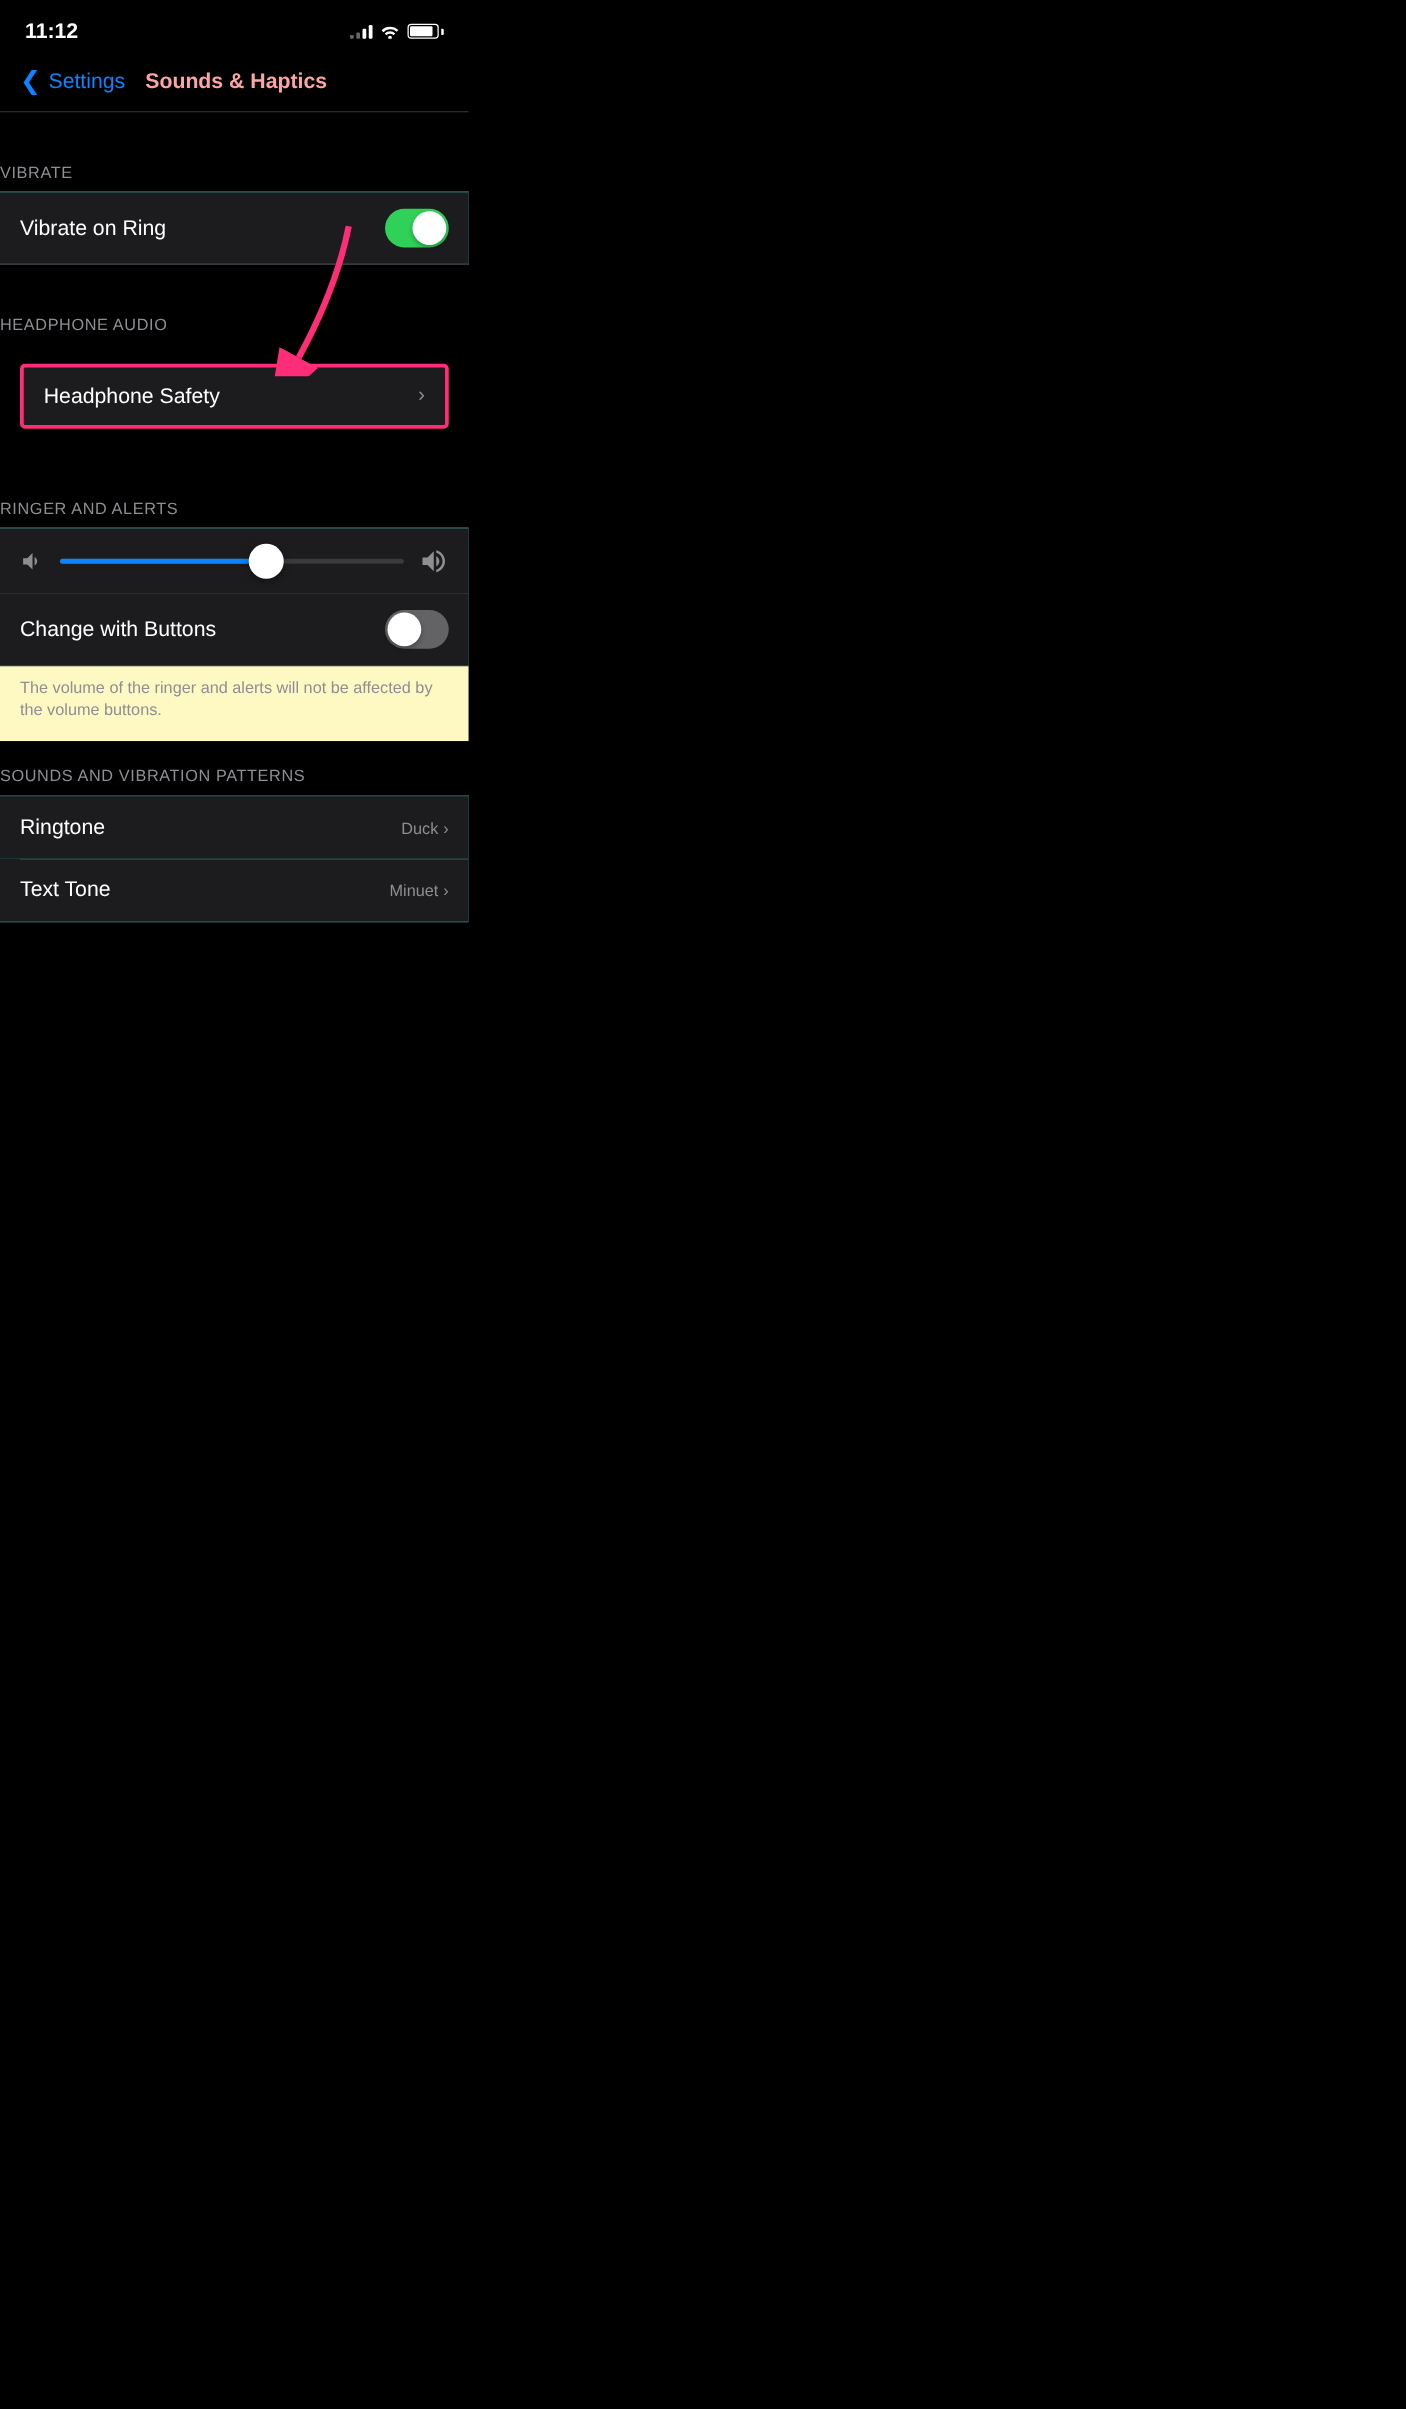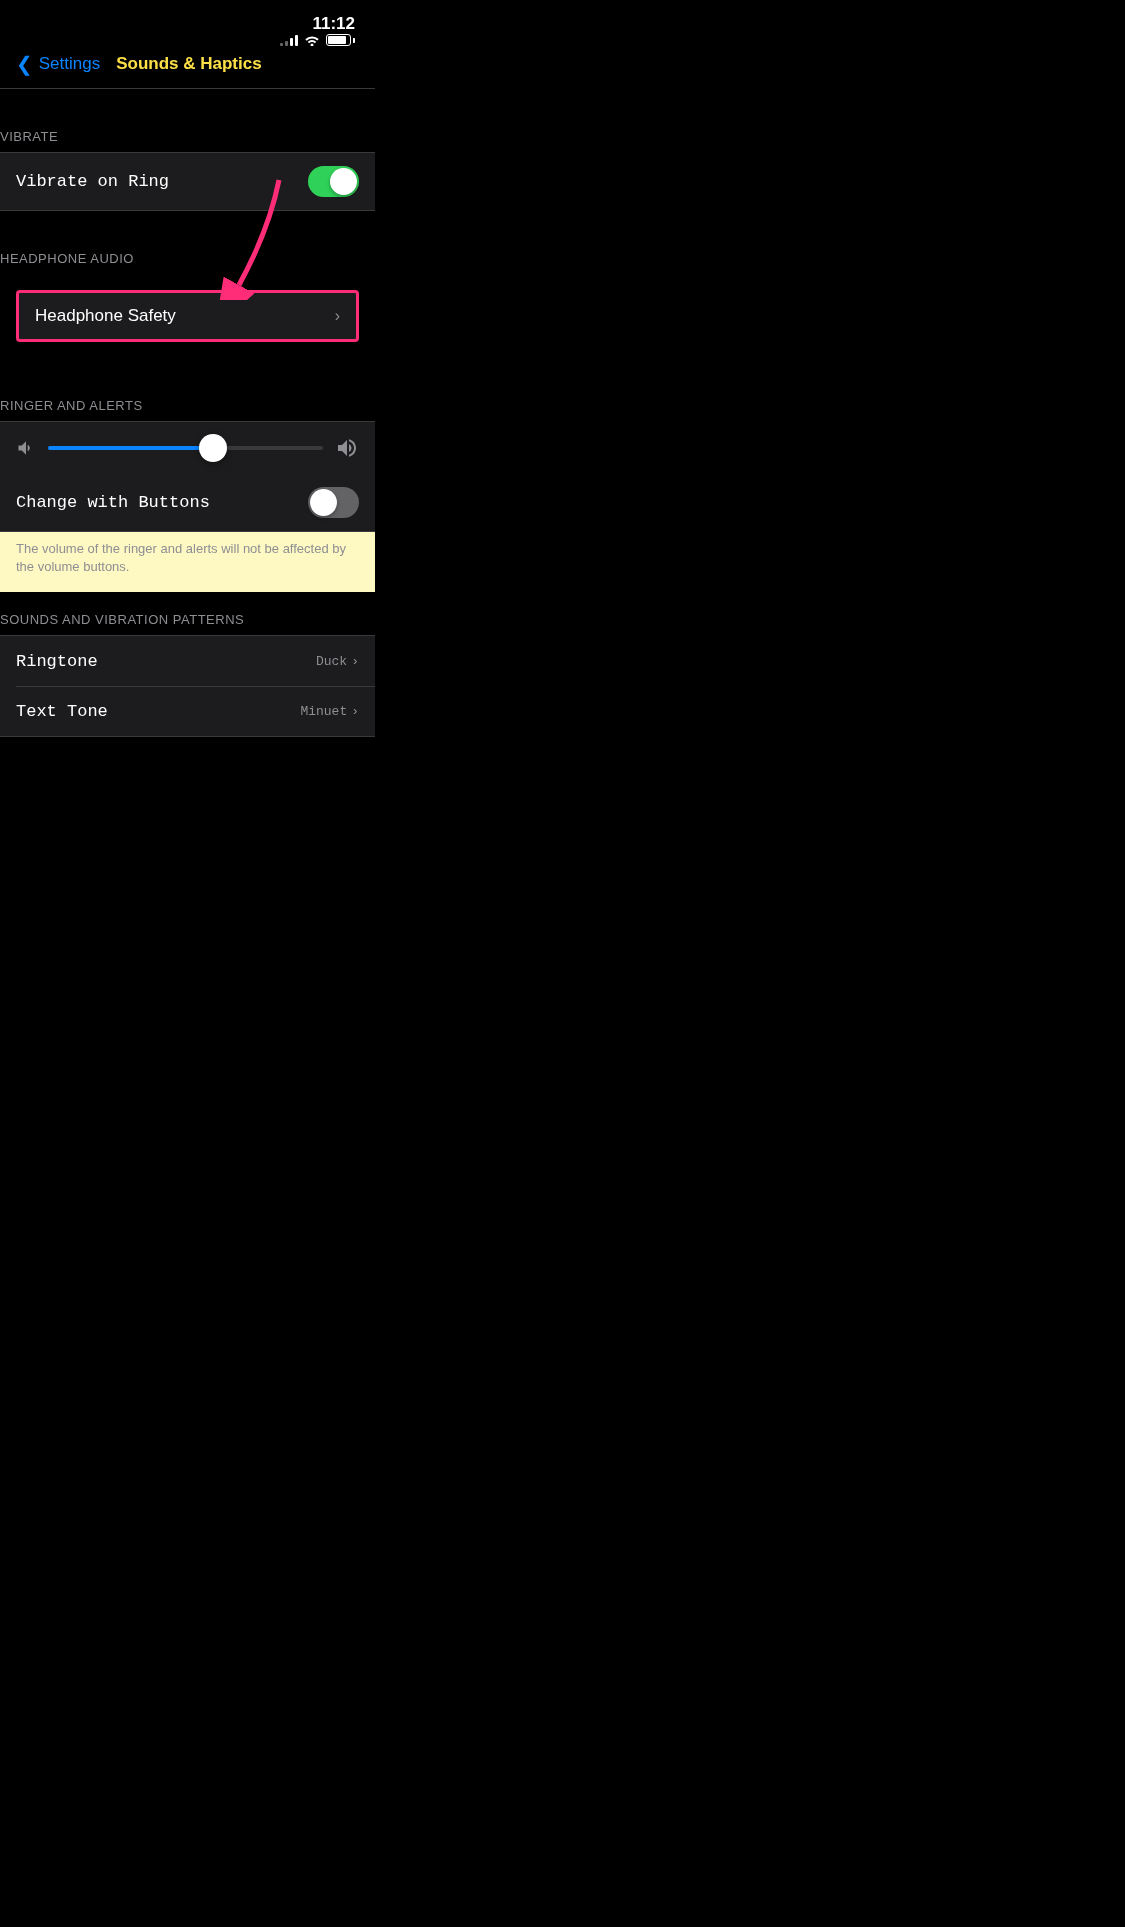--- a/index.html
+++ b/index.html
@@ -11,24 +11,23 @@
       font-family: -apple-system, BlinkMacSystemFont, 'Helvetica Neue', sans-serif;
       width: 375px;
       min-height: 642px;
       overflow-x: hidden;
     }
 
     
     .status-bar {
       display: flex;
       justify-content: space-between;
-      align-items: flex-end;
+      align-items: center;
       padding: 14px 20px 8px 20px;
       height: 44px;
-      flex-direction: column;
     }
 
     .status-time {
       font-size: 17px;
       font-weight: 600;
       color: #fff;
     }
 
     .status-icons {
       display: flex;
@@ -101,21 +100,21 @@
     .back-chevron {
       font-size: 20px;
       font-weight: 300;
       color: #0a84ff;
       margin-right: 2px;
     }
 
     .page-title {
       font-size: 17px;
       font-weight: 600;
-      color: #fde047;
+      color: #fca5a5;
       margin-left: 16px;
     }
 
     
     .section-divider {
       height: 1px;
       background: #3a3a3c;
       margin: 0;
     }
 
@@ -127,21 +126,20 @@
       letter-spacing: 0.5px;
       text-transform: uppercase;
       background: #000;
     }
 
     
     .settings-group {
       background: #14b8a6;
       border-top: 1px solid #3a3a3c;
       border-bottom: 1px solid #3a3a3c;
-      font-family: Liberation Mono, monospace;
     }
 
     .settings-row {
       display: flex;
       align-items: center;
       justify-content: space-between;
       padding: 13px 16px;
       background: #1c1c1e;
       min-height: 50px;
       position: relative;

